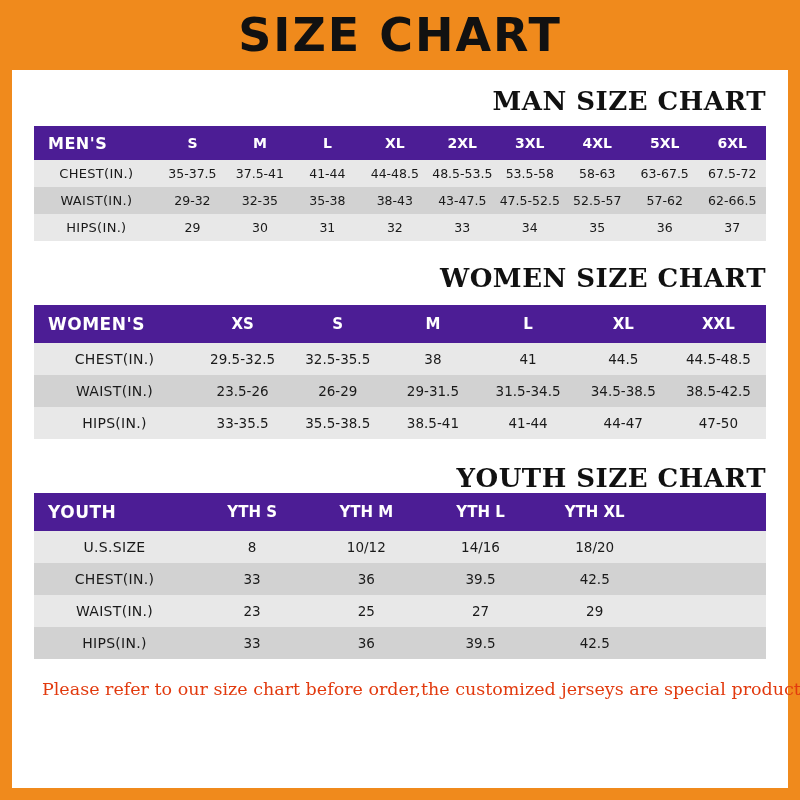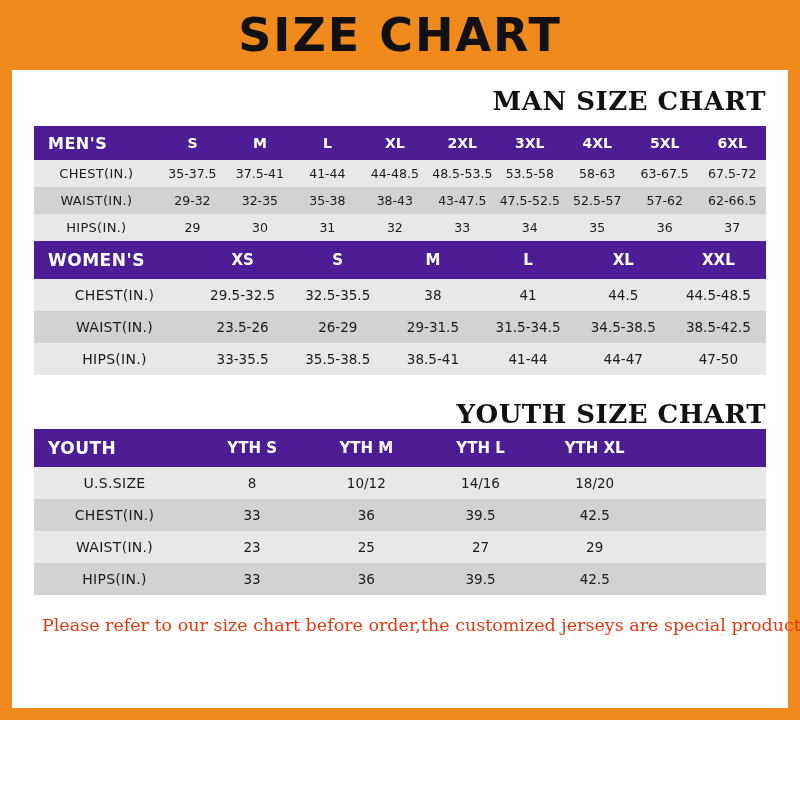--- a/index.html
+++ b/index.html
@@ -8,21 +8,21 @@
   }
   body {
     width: 800px;
     height: 800px;
     background: #ffffff;
     font-family: "DejaVu Sans", sans-serif;
     overflow: hidden;
   }
   .page {
     width: 800px;
-    height: 720px;
+    height: 800px;
     position: relative;
     box-sizing: border-box;
     border-left: 12px solid #f08a1c;
     border-right: 12px solid #f08a1c;
     background: #ffffff;
   }
   .banner {
     height: 70px;
     background: #f08a1c;
     display: flex;
@@ -191,20 +191,21 @@
           <td>32</td>
           <td>33</td>
           <td>34</td>
           <td>35</td>
           <td>36</td>
           <td>37</td>
         </tr>
       </tbody>
     </table>
 
+    <div class="section-title t2">WOMEN SIZE CHART</div>
     <table class="women">
       <colgroup>
         <col style="width:22%">
           <col style="width:13%">
           <col style="width:13%">
           <col style="width:13%">
         <col style="width:13%">
           <col style="width:13%">
           <col style="width:13%">
       </colgroup>

